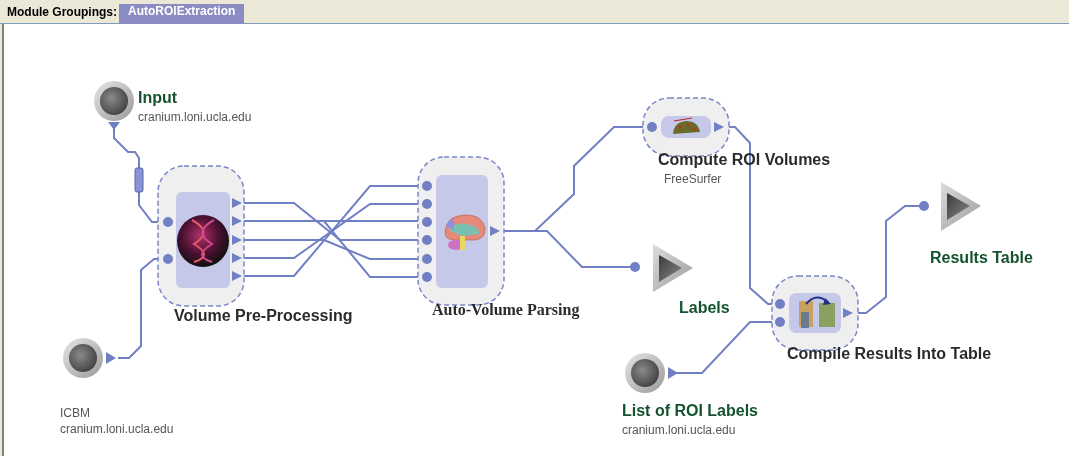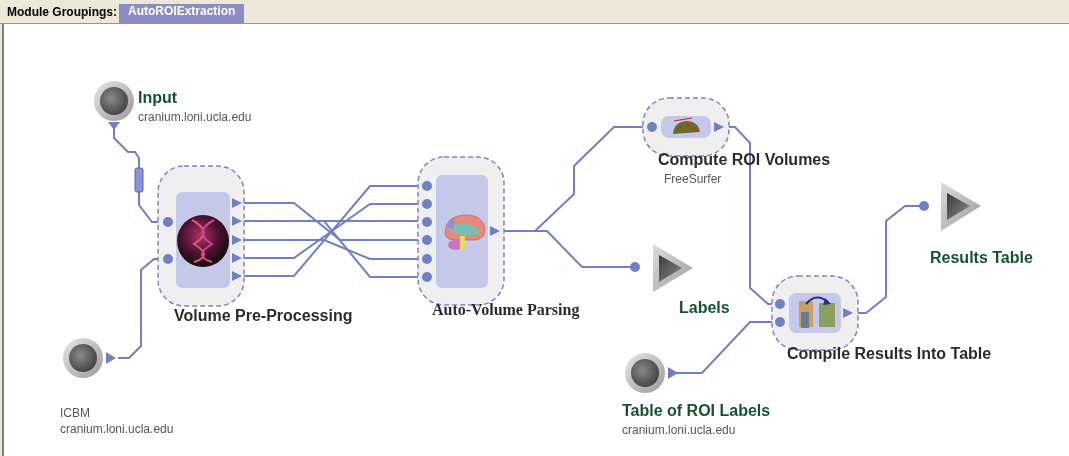--- a/index.html
+++ b/index.html
@@ -168,21 +168,21 @@
       <circle cx="922" cy="206" r="5" fill="#7180c4"></circle>
     </g>
   </svg>
 
   <span class="t title-gray" style="left:134px; top:65px;">Input</span>
   <span class="t sub" style="left:134px; top:86px;">cranium.loni.ucla.edu</span>
 
   <span class="t sub" style="left:56px; top:382px;">ICBM</span>
   <span class="t sub" style="left:56px; top:398px;">cranium.loni.ucla.edu</span>
 
-  <span class="t title-gray" style="left:618px; top:378px;">Table of ROI Labels</span>
+  <span class="t title-gray" style="left:618px; top:378px;">List of ROI Labels</span>
   <span class="t sub" style="left:618px; top:399px;">cranium.loni.ucla.edu</span>
 
   <span class="t title-dark" style="left:170px; top:283px;">Volume Pre-Processing</span>
   <span class="t title-dark" style="left:428px; top:277px;font-family:Liberation Serif, serif;">Auto-Volume Parsing</span>
   <span class="t title-dark" style="left:654px; top:127px;">Compute ROI Volumes</span>
   <span class="t sub" style="left:660px; top:148px;">FreeSurfer</span>
   <span class="t title-dark" style="left:783px; top:321px;text-align:right;">Compile Results Into Table</span>
 
   <span class="t title-gray" style="left:637px; top:275px;margin-left:38px;">Labels</span>
   <span class="t title-gray" style="left:926px; top:225px;">Results Table</span>

